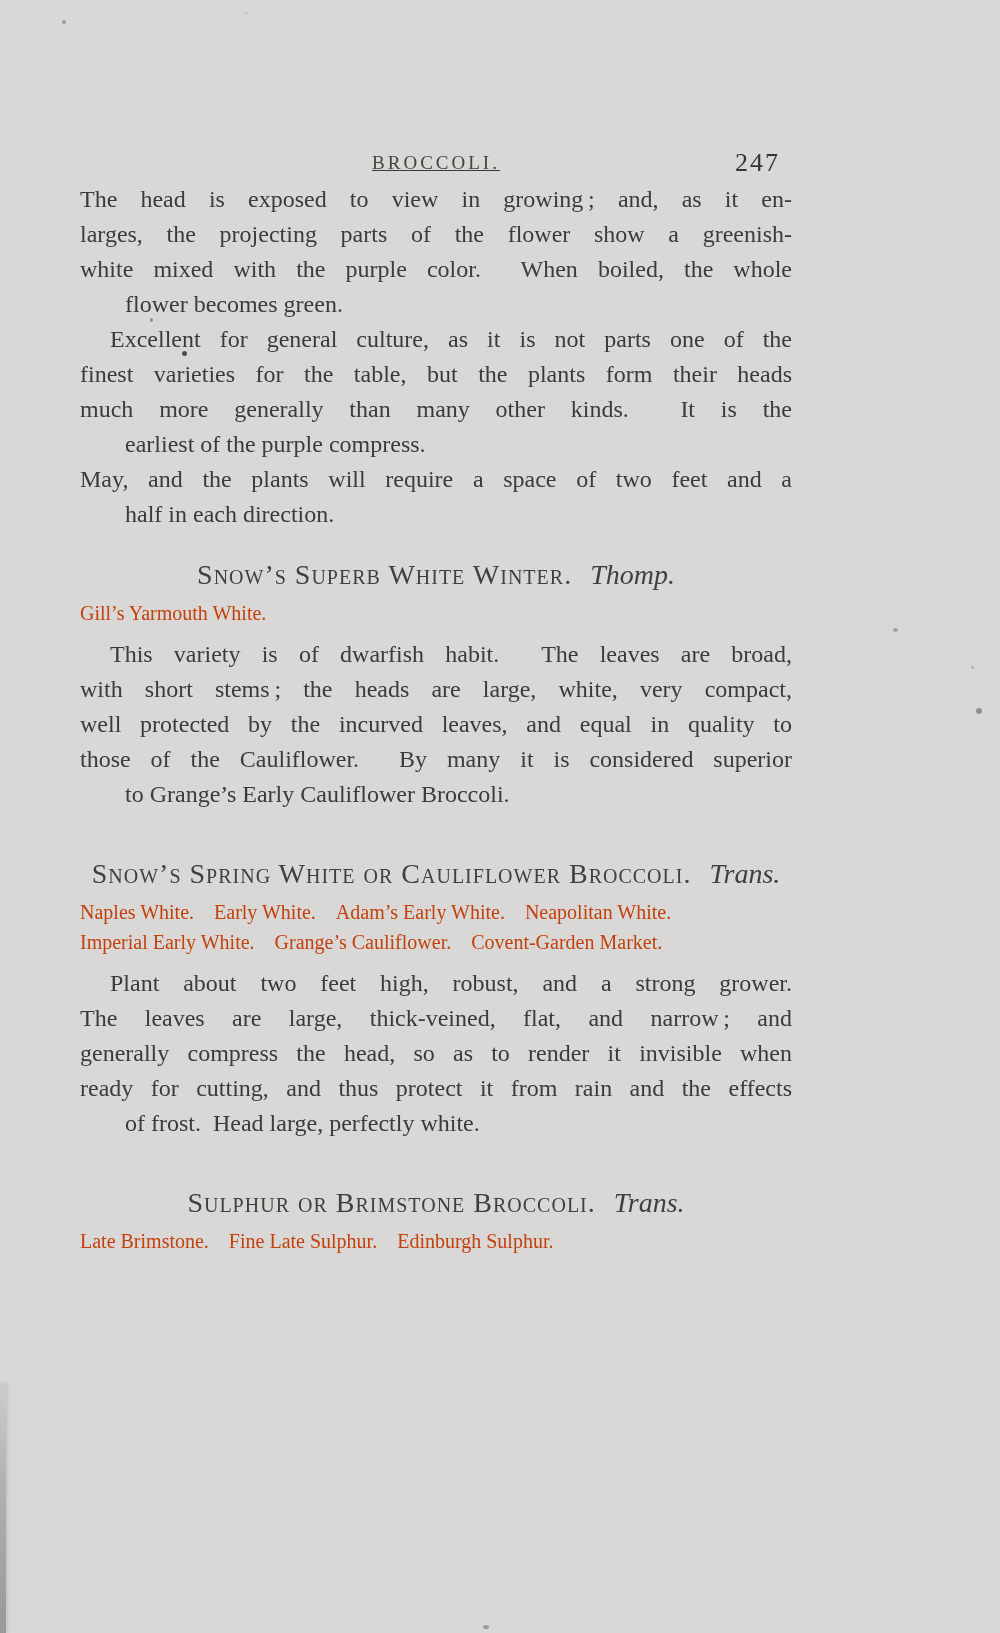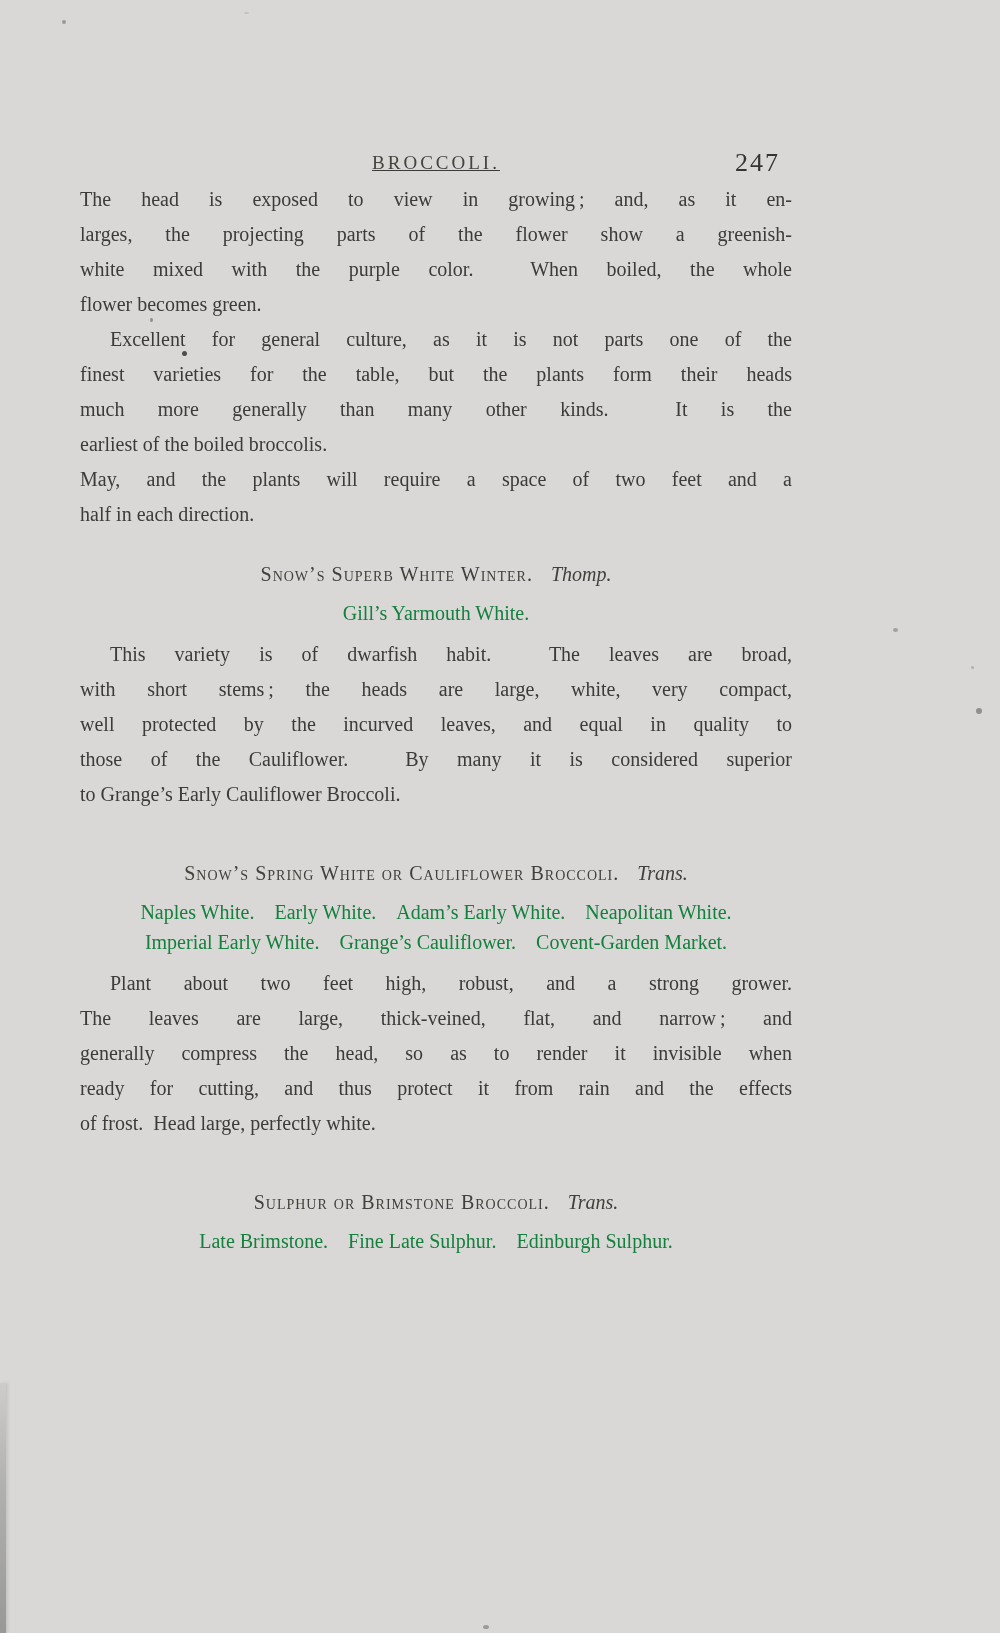--- a/index.html
+++ b/index.html
@@ -31,50 +31,49 @@
   .page-number {
     position: absolute;
     right: 12px; top: -4px;
     font-size: 26px;
     letter-spacing: 2px;
     color: #343434;
   }
   .para { margin: 0; }
   .para:first-of-type { margin-top: 33px; }
   .ln {
-    font-size: 20px;
+    font-size: 24px;
     line-height: 35px;
     white-space: normal;
   }
   .j { text-align: justify; text-align-last: justify; }
-  .l { text-align: left; text-align-last: left; }
+  .l { text-align: left; text-align-last: left; margin-left: 45px; }
   .ind { text-indent: 30px; }
   .heading {
     text-align: center;
-    font-size: 20px;
+    font-size: 28px;
     line-height: 35px;
     margin: 44px 0 6px 0;
   }
   .heading.first { margin-top: 25px; }
   .sc {
     font-variant: small-caps;
     letter-spacing: 1px;
     color: #41403c;
   }
   .auth {
     font-style: italic;
     margin-left: 18px;
     color: #41403c;
   }
   .syn {
-    text-align: center;
     font-size: 20px;
     line-height: 30px;
     margin: 0 0 9px 0;
-    color: #15803d;
+    color: #c2410c;
   }
   .speck { position: absolute; border-radius: 50%; }
   .binding-shadow {
     position: absolute;
     left: 0; top: 1383px;
     width: 6px; height: 250px;
     background: linear-gradient(to bottom,
       rgba(140,140,140,0.15),
       rgba(130,130,130,0.45) 40%,
       rgba(110,110,110,0.6));
@@ -95,21 +94,21 @@
     <div class="ln j">The head is exposed to view in growing ; and, as it en-</div>
     <div class="ln j">larges, the projecting parts of the flower show a greenish-</div>
     <div class="ln j">white mixed with the purple color.&nbsp; When boiled, the whole</div>
     <div class="ln l">flower becomes green.</div>
   </div>
 
   <div class="para">
     <div class="ln j ind">Excellent for general culture, as it is not parts one of the</div>
     <div class="ln j">finest varieties for the table, but the plants form their heads</div>
     <div class="ln j">much more generally than many other kinds.&nbsp; It is the</div>
-    <div class="ln l">earliest of the boiled broccolis.</div>
+    <div class="ln l">earliest of the purple compress.</div>
   </div>
 
   <div class="para">
     <div class="ln j">May, and the plants will require a space of two feet and a</div>
     <div class="ln l">half in each direction.</div>
   </div>
 
   <div class="heading first">
     <span class="sc">Snow’s Superb White Winter.</span><span class="auth">Thomp.</span>
   </div>

